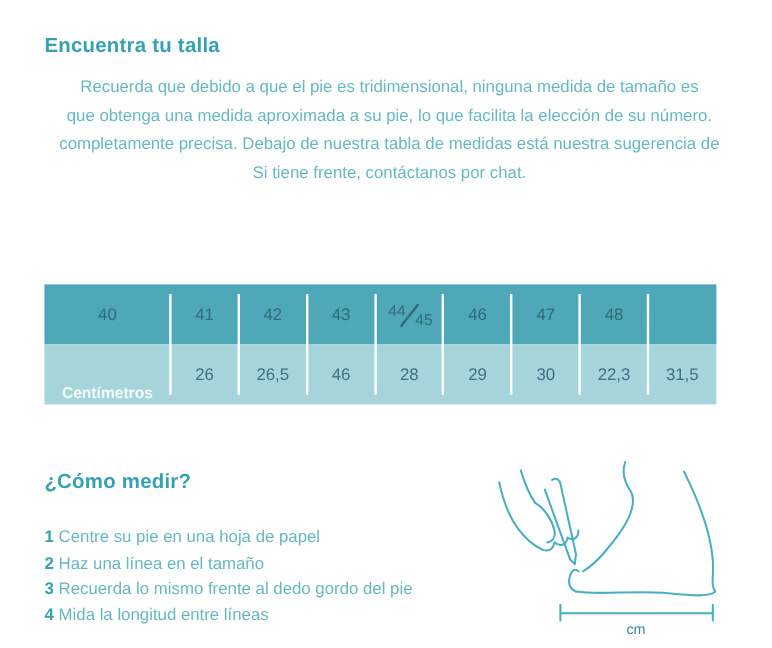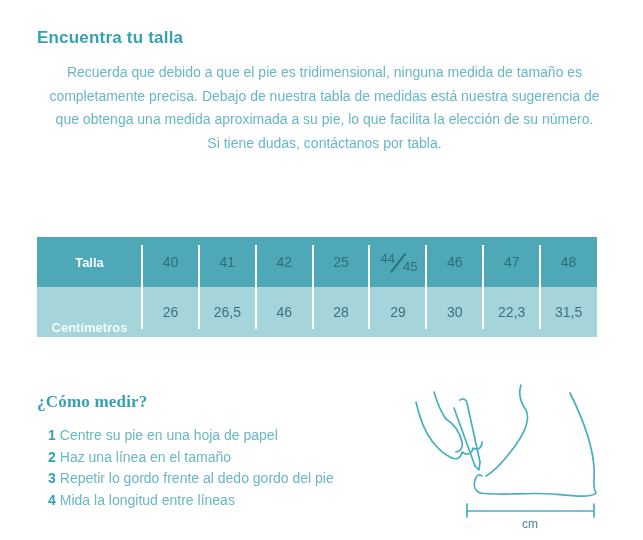--- a/index.html
+++ b/index.html
@@ -72,51 +72,50 @@
     width:24px;height:1.5px;margin-left:-12px;
     background:var(--table-header-text);
     transform:rotate(-52deg);
   }
   .divider{
     position:absolute;top:8px;bottom:8px;width:2px;
     background:#ffffff;
   }
 
   
-  .how-to-heading{position:absolute;left:37px;top:392px;font-family:Liberation Serif, serif;}
-  .steps{position:absolute;left:37px;top:425px;margin-left:11px;}
+  .how-to-heading{position:absolute;left:37px;top:392px;}
+  .steps{position:absolute;left:37px;top:437px;}
   .step{font-size:14px;line-height:21.5px;color:var(--body-text);}
   .step-num{font-weight:700;color:var(--heading);margin-right:4px;}
 
   .foot-illustration{
     position:absolute;left:404px;top:381px;width:222px;height:152px;
   }
 </style>
 </head>
 <body>
 
 <div class="page">
 
   <h2 class="h-teal find-size-heading">Encuentra tu talla</h2>
 
   <div class="intro">
     <div>Recuerda que debido a que el pie es tridimensional, ninguna medida de tamaño es</div>
+    <div>que obtenga una medida aproximada a su pie, lo que facilita la elección de su número.</div>
     <div>completamente precisa. Debajo de nuestra tabla de medidas está nuestra sugerencia de</div>
-    <div>que obtenga una medida aproximada a su pie, lo que facilita la elección de su número.</div>
-    <div>Si tiene dudas, contáctanos por tabla.</div>
+    <div>Si tiene frente, contáctanos por chat.</div>
   </div>
 
 
   <div class="size-table">
     <div class="t-row head">
-      <div class="t-cell t-label">Talla</div>
       <div class="t-cell">40</div>
       <div class="t-cell">41</div>
       <div class="t-cell">42</div>
-      <div class="t-cell">25</div>
+      <div class="t-cell">43</div>
       <div class="t-cell split-cell">
         <span class="top">44</span>
         <span class="slash"></span>
         <span class="bottom">45</span>
       </div>
       <div class="t-cell">46</div>
       <div class="t-cell">47</div>
       <div class="t-cell">48</div>
     </div>
     <div class="t-row body">
@@ -143,21 +142,21 @@
   <h2 class="h-teal how-to-heading">¿Cómo medir?</h2>
 
   <div class="steps">
     <div class="step">
       <span class="step-num">1</span><span>Centre su pie en una hoja de papel</span>
     </div>
     <div class="step">
       <span class="step-num">2</span><span>Haz una línea en el tamaño</span>
     </div>
     <div class="step">
-      <span class="step-num">3</span><span>Repetir lo gordo frente al dedo gordo del pie</span>
+      <span class="step-num">3</span><span>Recuerda lo mismo frente al dedo gordo del pie</span>
     </div>
     <div class="step">
       <span class="step-num">4</span><span>Mida la longitud entre líneas</span>
     </div>
   </div>
 
   <svg class="foot-illustration" viewBox="0 0 222 152" fill="none" stroke="#49aec2" stroke-width="1.7" stroke-linecap="round" stroke-linejoin="round">
 
     <g>
       <path d="M 166,12 C 175,30 188,58 190,86 C 191,100 188,106 192,112 C 187,117 170,115 149,113 C 122,111 96,115 76,112"></path>

